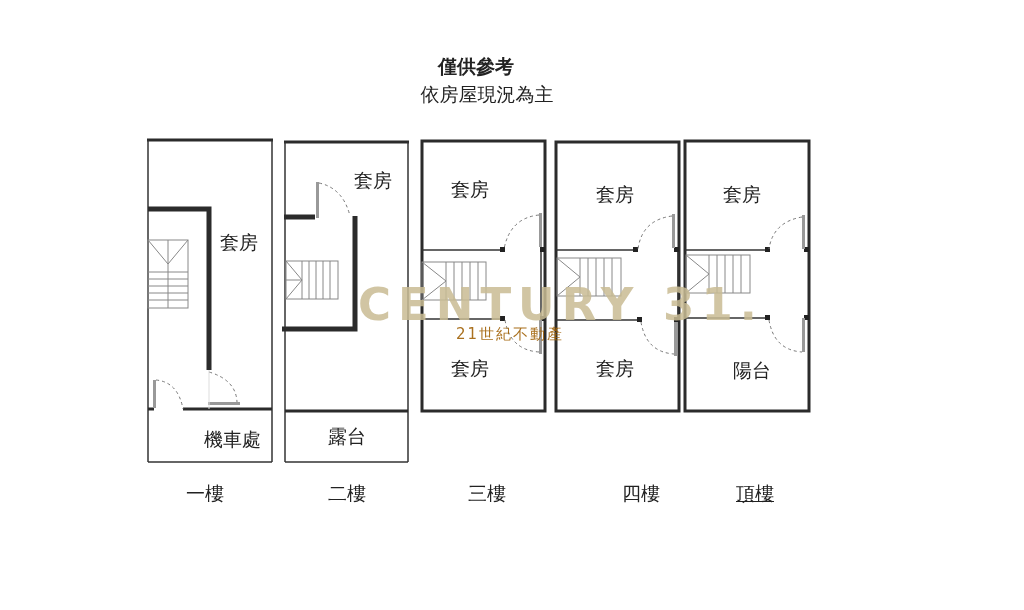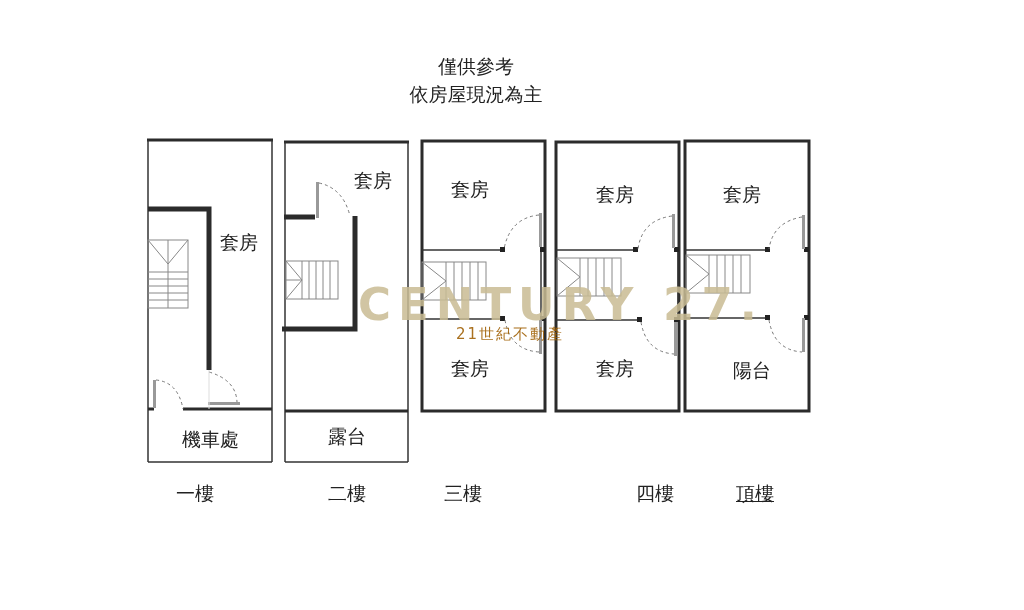--- a/index.html
+++ b/index.html
@@ -1,21 +1,21 @@
 <!DOCTYPE html>
 <html><head>
 <meta charset="utf-8">
 <style>
   html, body { margin: 0; padding: 0; background: #ffffff; }
   body { width: 1024px; height: 610px; position: relative; overflow: hidden;
          font-family: "DejaVu Sans", "Liberation Sans", sans-serif; color: #222; }
   .disclaimer { position: absolute; left: 0; width: 952px; text-align: center;
                 font-size: 19px; line-height: 28px; color: #222; }
-  .disclaimer.l1 { top: 52px; }
-  .disclaimer.l2 { top: 80px; }
+  .disclaimer.l1 { top: 52px; font-weight: bold; }
+  .disclaimer.l2 { top: 80px; padding-left: 11px; }
   svg.plan { position: absolute; left: 0; top: 0; }
   .room-label { position: absolute; font-size: 19px; color: #222; white-space: nowrap; }
   .floor-label { position: absolute; top: 481px; font-size: 19px; color: #222; white-space: nowrap; }
   .watermark { position: absolute; left: 358px; top: 278px; font-size: 45px; font-weight: bold;
                letter-spacing: 7px; color: #c9bc94; opacity: 0.85; white-space: nowrap;
                font-family: "DejaVu Sans", sans-serif; }
   .watermark-sub { position: absolute; left: 456px; top: 325px; font-size: 15px; color: #a16207;
                    opacity: 0.9; letter-spacing: 2px; white-space: nowrap; }
 </style>
 </head>
@@ -148,35 +148,35 @@
     <line x1="686" y1="255" x2="709" y2="274" stroke="#888" stroke-width="1"></line>
     <line x1="686" y1="293" x2="709" y2="274" stroke="#888" stroke-width="1"></line>
     <line x1="709" y1="255" x2="709" y2="293" stroke="#888" stroke-width="1"></line>
     <line x1="717" y1="255" x2="717" y2="293" stroke="#888" stroke-width="1"></line>
     <line x1="725" y1="255" x2="725" y2="293" stroke="#888" stroke-width="1"></line>
     <line x1="733" y1="255" x2="733" y2="293" stroke="#888" stroke-width="1"></line>
     <line x1="741" y1="255" x2="741" y2="293" stroke="#888" stroke-width="1"></line>
   </g>
 </svg>
 
-<div class="watermark">CENTURY 27.</div>
+<div class="watermark">CENTURY 31.</div>
 <div class="watermark-sub">21世紀不動產</div>
 
 <div class="room-label" style="left:220px;top:230px;">套房</div>
-<div class="room-label" style="left:182px;top:427px;">機車處</div>
+<div class="room-label" style="left:204px;top:427px;">機車處</div>
 
 <div class="room-label" style="left:354px;top:168px;">套房</div>
 <div class="room-label" style="left:328px;top:424px;text-align:right;">露台</div>
 
 <div class="room-label" style="left:451px;top:177px;">套房</div>
 <div class="room-label" style="left:451px;top:356px;">套房</div>
 
 <div class="room-label" style="left:596px;top:182px;">套房</div>
 <div class="room-label" style="left:596px;top:356px;">套房</div>
 
 <div class="room-label" style="left:723px;top:182px;">套房</div>
 <div class="room-label" style="left:733px;top:358px;">陽台</div>
 
-<div class="floor-label" style="left:176px;font-family:Liberation Mono, monospace;">一樓</div>
+<div class="floor-label" style="left:186px;font-family:Liberation Mono, monospace;">一樓</div>
 <div class="floor-label" style="left:328px;">二樓</div>
-<div class="floor-label" style="left:444px;">三樓</div>
-<div class="floor-label" style="left:636px;">四樓</div>
+<div class="floor-label" style="left:468px;">三樓</div>
+<div class="floor-label" style="left:622px;">四樓</div>
 <div class="floor-label" style="left:736px;text-decoration:underline;">頂樓</div>
 
 </body></html>

